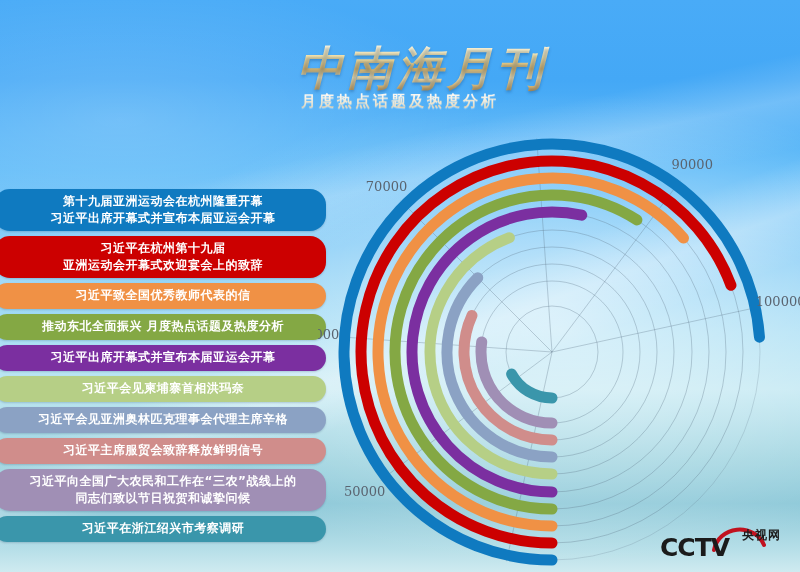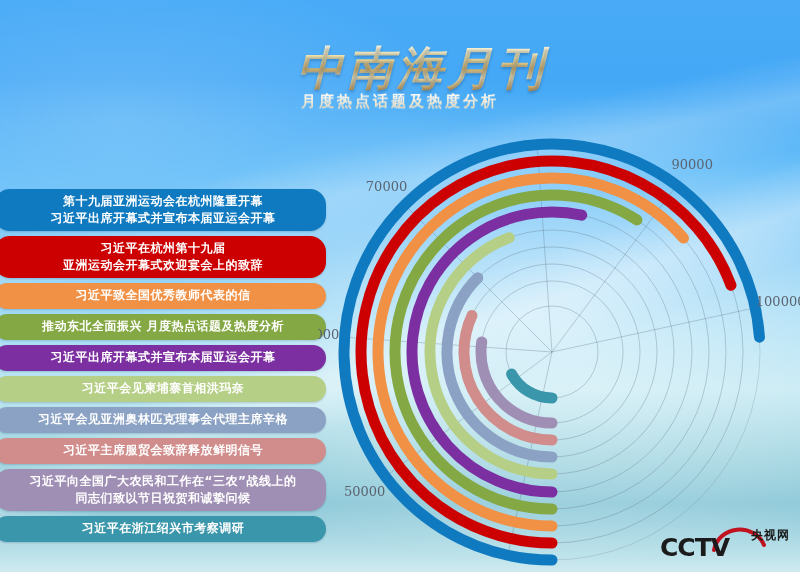--- a/index.html
+++ b/index.html
@@ -81,21 +81,21 @@
   }
 
   
   .cctv{position:absolute;left:660px;top:521px;width:132px;height:44px;}
   .cctv-main{
     position:absolute;left:0;top:12px;
     font-family:"DejaVu Sans","Liberation Sans",sans-serif;
     font-size:25px;font-weight:bold;color:#1b1b1b;letter-spacing:-1px;
   }
   .cctv-cn{
-    position:absolute;left:91px;top:6px;
+    position:absolute;left:82px;top:6px;
     font-family:"DejaVu Sans","Liberation Sans",sans-serif;
     font-size:12px;font-weight:bold;color:#1b1b1b;letter-spacing:1px;
   }
   .cctv-com{
     position:absolute;left:82px;top:34px;
     font-family:"DejaVu Sans","Liberation Sans",sans-serif;
     font-size:19px;font-weight:bold;color:#1b1b1b;letter-spacing:-.5px;margin-top:43px;
   }
   .cctv-swoosh{position:absolute;left:52px;top:2px;}
 </style>

